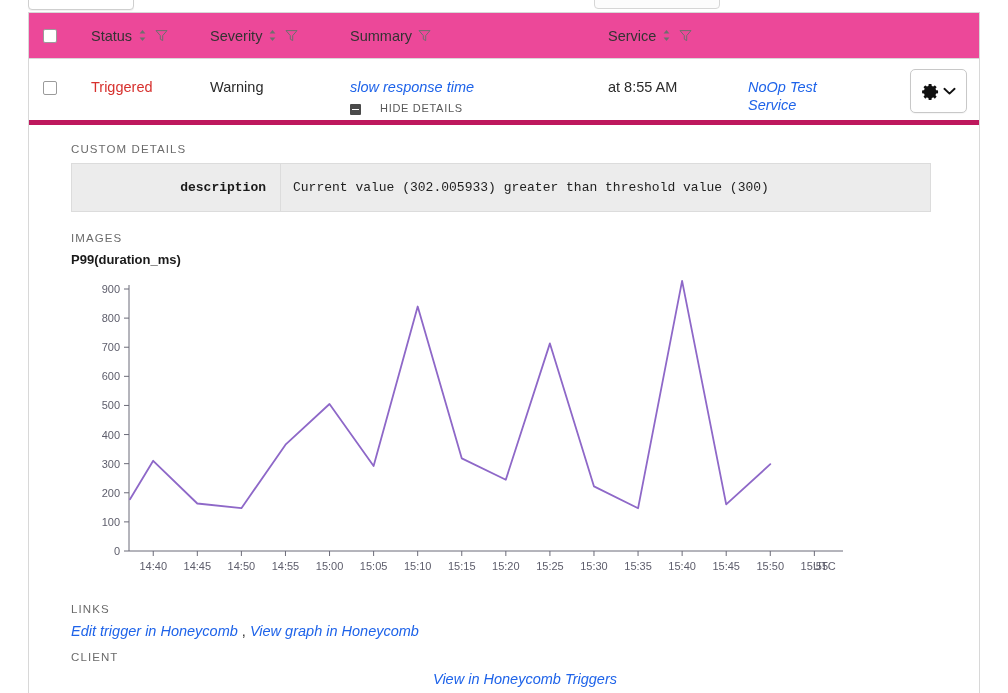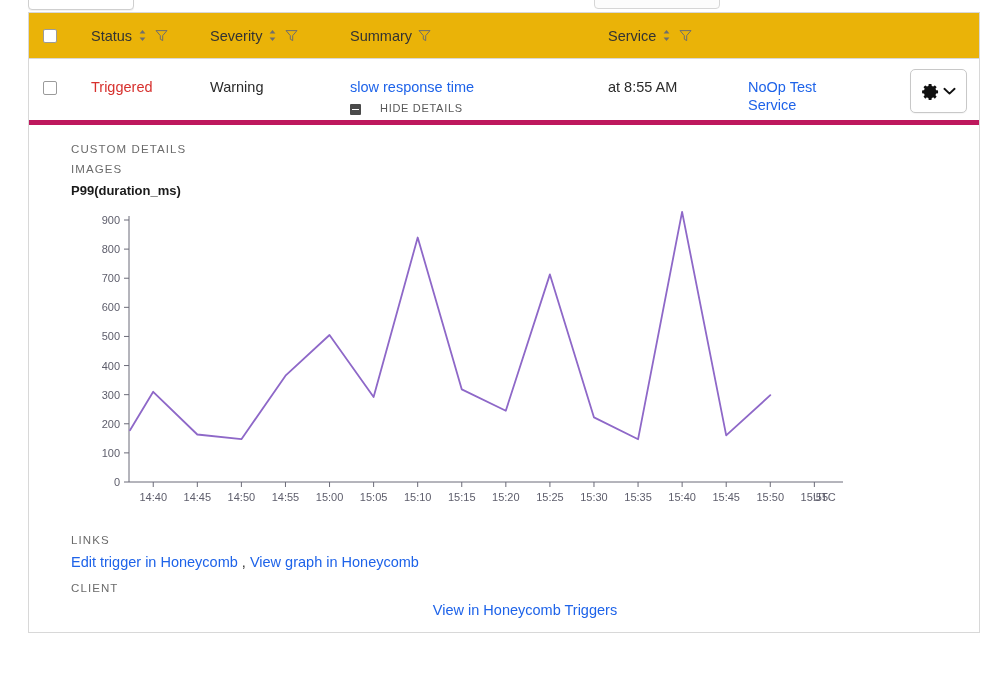--- a/index.html
+++ b/index.html
@@ -45,21 +45,21 @@
     border-bottom: none;
     background: #ffffff;
     box-sizing: border-box;
   }
 
   
   .thead {
     display: flex;
     align-items: stretch;
     height: 45px;
-    background: #eab308;
+    background: #ec4899;
     border-bottom: 1px solid #d8d8d8;
   }
   .th {
     display: flex;
     align-items: center;
     box-sizing: border-box;
     font-size: 14.5px;
     color: #333;
     white-space: nowrap;
   }
@@ -96,21 +96,21 @@
   .td {
     box-sizing: border-box;
     font-size: 14.5px;
     padding-top: 19px;
     color: #2b2b2b;
     line-height: 1.25;
   }
   .td.col-check { padding-top: 22px; }
   .td.col-action { padding-top: 10px; padding-right: 12px; display: flex; justify-content: flex-end; }
   .status-triggered { color: #d7312e; }
-  .lnk { color: #1e63e9; text-decoration: none; }
+  .lnk { color: #1e63e9; text-decoration: none; font-style: italic; }
   .summary-link { display: inline-block; }
   .hide-details {
     margin-top: 6px;
     display: flex;
     align-items: center;
     gap: 19px;
     font-size: 11px;
     letter-spacing: 0.7px;
     color: #585858;
   }
@@ -310,20 +310,28 @@
             </svg>
         </span>
       </div>
     </div>
   </div>
 
   <div class="detail-panel">
 
     <div class="sec-label">CUSTOM DETAILS</div>
 
+    <table class="kv-table">
+      <tbody>
+          <tr>
+        <td class="kv-key">description</td>
+        <td class="kv-val">Current value (302.005933) greater than threshold value (300)</td>
+      </tr>
+    </tbody>
+      </table>
 
     <div class="sec-label">IMAGES</div>
 
     <div class="chart-title">P99(duration_ms)</div>
 
     <div class="chart-box">
       <svg id="chart-svg" width="790" height="320" viewBox="0 0 790 320">
           <line x1="58" y1="12" x2="58" y2="278" class="axis-line"></line>
           <line x1="58" y1="278" x2="772" y2="278" class="axis-line"></line>
           <line x1="53" y1="278" x2="58" y2="278" class="tick-line"></line>

